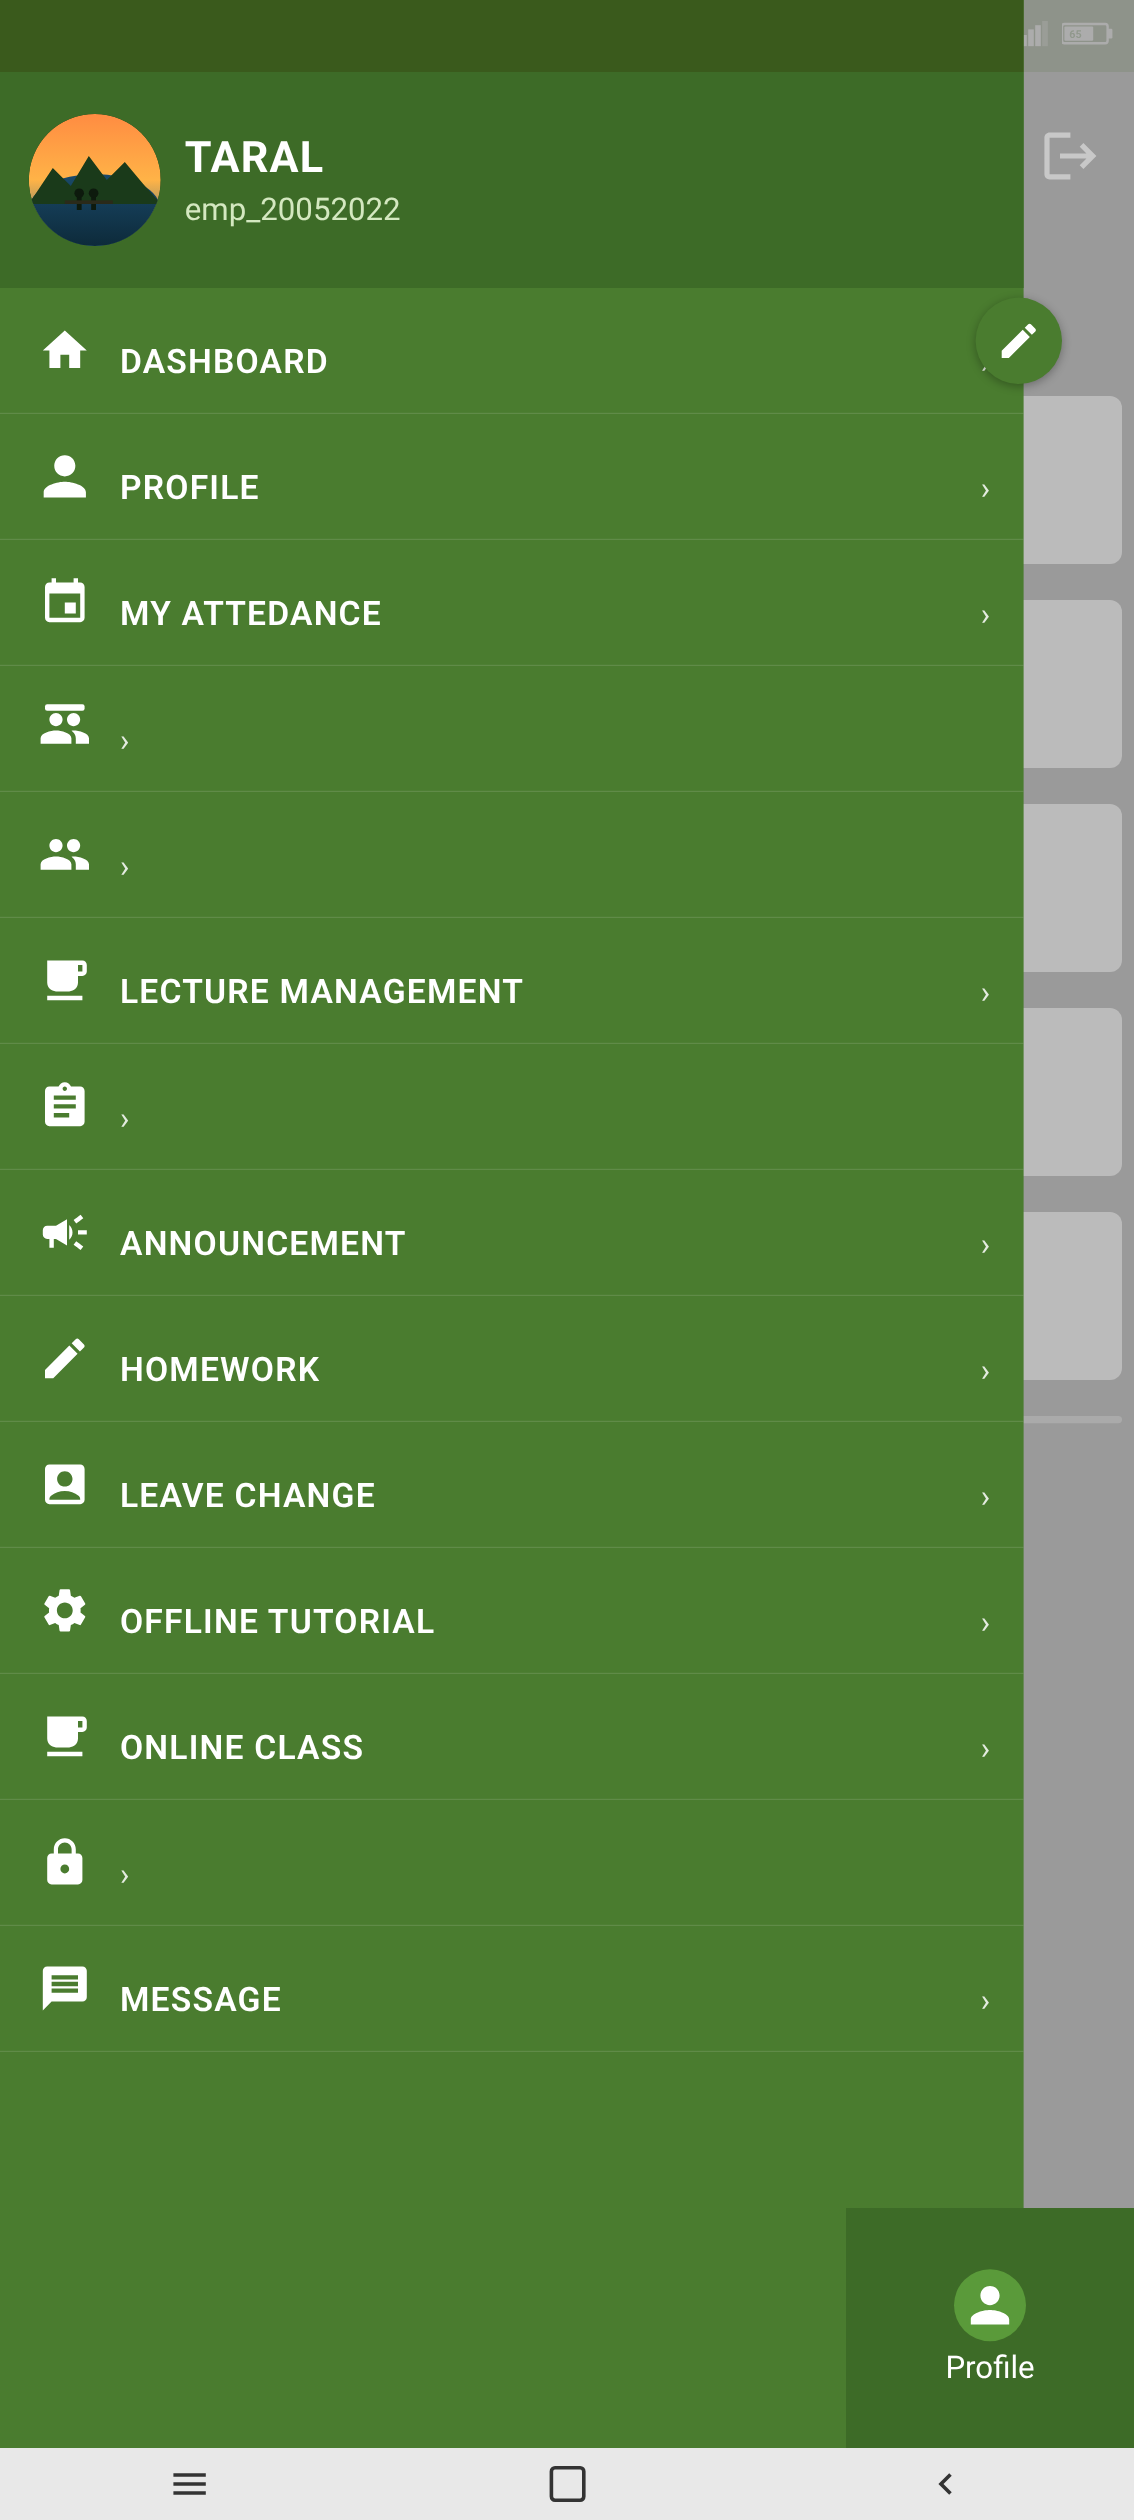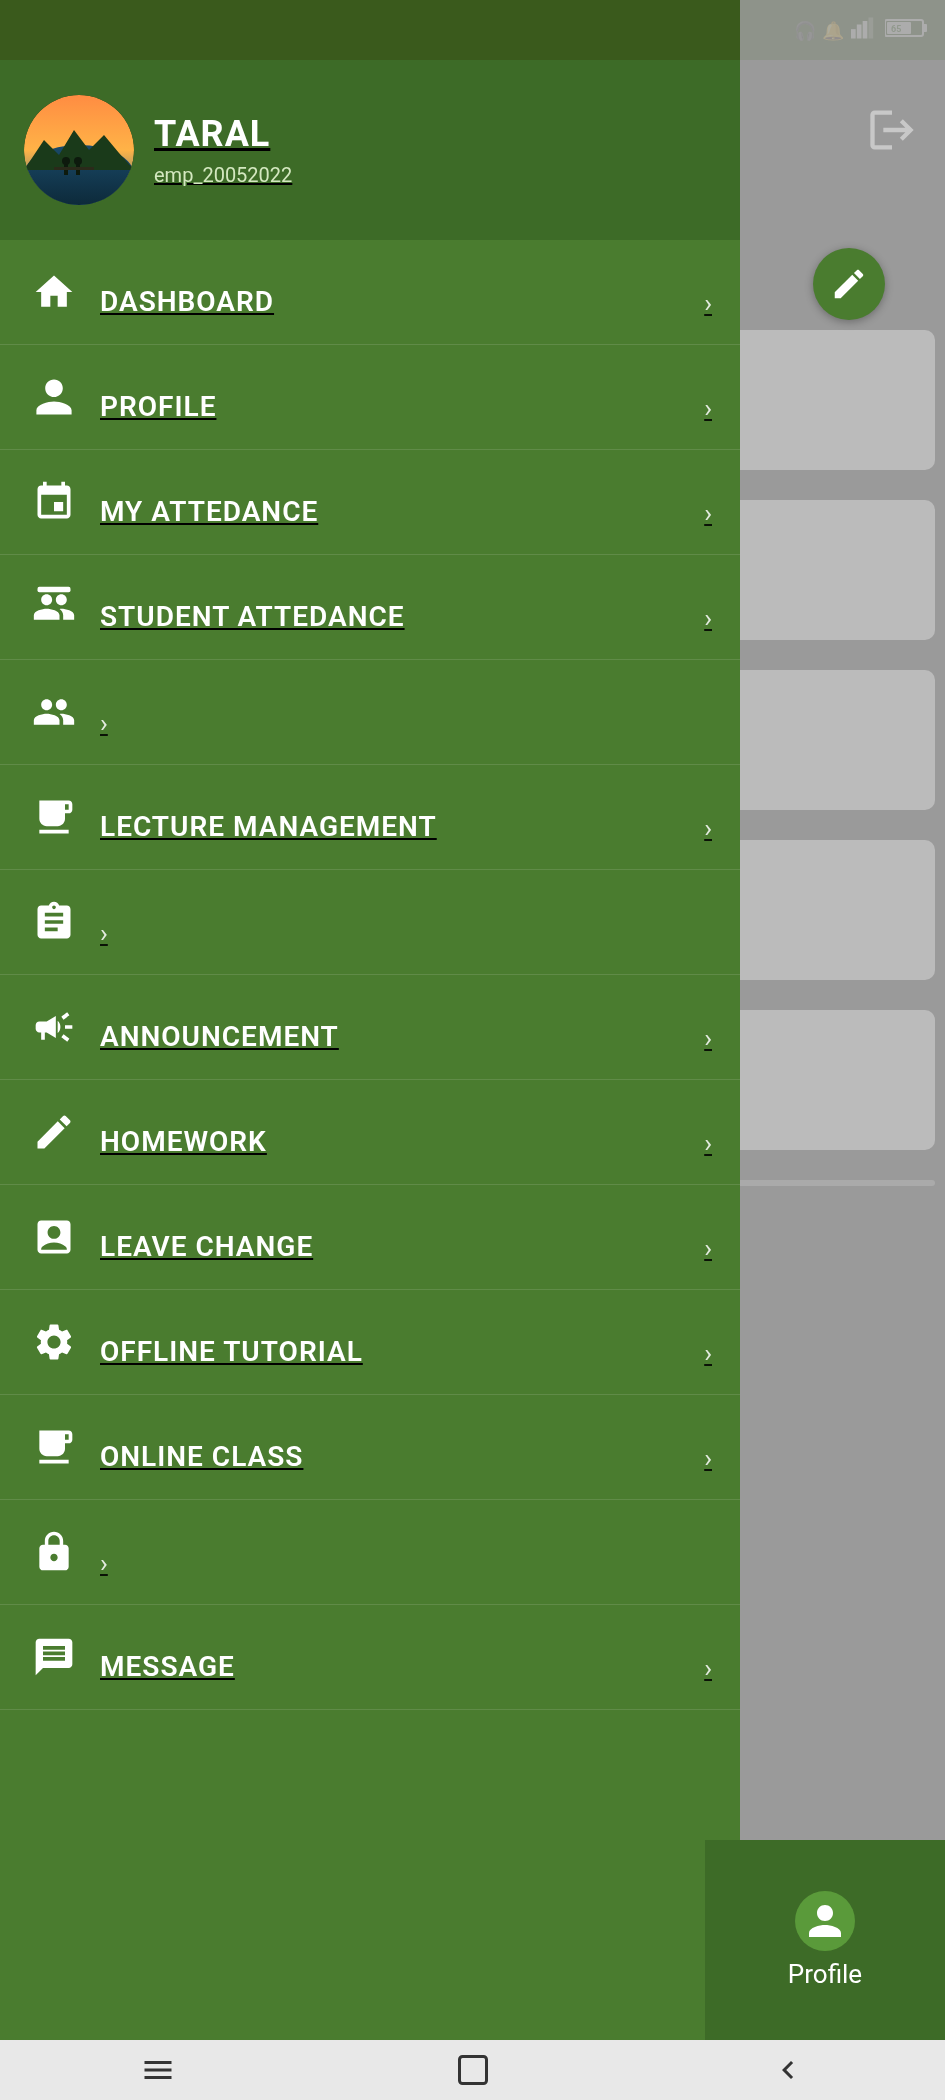--- a/index.html
+++ b/index.html
@@ -54,27 +54,26 @@
       background: #9e9e9e;
       opacity: 0.85;
       z-index: 0;
     }
 
     
     .drawer {
       position: absolute;
       top: 0;
       left: 0;
-      width: 740px;
+      width: 853px;
       height: 100%;
       background: #4a7c2f;
       z-index: 10;
       display: flex;
       flex-direction: column;
-      text-decoration: underline;
     }
 
     
     .user-header {
       background: #3d6b27;
       padding: 20px 24px;
       display: flex;
       align-items: center;
       gap: 20px;
       height: 180px;
@@ -105,21 +104,21 @@
 
     .user-name {
       color: white;
       font-size: 36px;
       font-weight: bold;
       letter-spacing: 1px;
     }
 
     .user-id {
       color: #d4e8c0;
-      font-size: 20px;
+      font-size: 26px;
     }
 
     
     .menu-list {
       flex: 1;
       overflow-y: auto;
       overflow-x: hidden;
     }
 
     .menu-item {
@@ -407,21 +406,20 @@
       <span class="menu-arrow">›</span>
     </div>
 
     <div class="menu-item">
       <div class="menu-icon">
         <svg viewBox="0 0 24 24">
           <path d="M16 11c1.66 0 2.99-1.34 2.99-3S17.66 5 16 5c-1.66 0-3 1.34-3 3s1.34 3 3 3zm-8 0c1.66 0 2.99-1.34 2.99-3S9.66 5 8 5C6.34 5 5 6.34 5 8s1.34 3 3 3zm0 2c-2.33 0-7 1.17-7 3.5V19h14v-2.5c0-2.33-4.67-3.5-7-3.5zm8 0c-.29 0-.62.02-.97.05 1.16.84 1.97 1.97 1.97 3.45V19h6v-2.5c0-2.33-4.67-3.5-7-3.5z"></path>
           <rect x="3" y="1" width="18" height="3" rx="1"></rect>
         </svg>
       </div>
-      <span class="menu-label">STUDENT ATTEDANCE</span>
       <span class="menu-arrow">›</span>
     </div>
 
     <div class="menu-item">
       <div class="menu-icon">
         <svg viewBox="0 0 24 24">
           <path d="M16 11c1.66 0 2.99-1.34 2.99-3S17.66 5 16 5c-1.66 0-3 1.34-3 3s1.34 3 3 3zm-8 0c1.66 0 2.99-1.34 2.99-3S9.66 5 8 5C6.34 5 5 6.34 5 8s1.34 3 3 3zm0 2c-2.33 0-7 1.17-7 3.5V19h14v-2.5c0-2.33-4.67-3.5-7-3.5zm8 0c-.29 0-.62.02-.97.05 1.16.84 1.97 1.97 1.97 3.45V19h6v-2.5c0-2.33-4.67-3.5-7-3.5z"></path>
         </svg>
       </div>
       <span class="menu-arrow">›</span>

